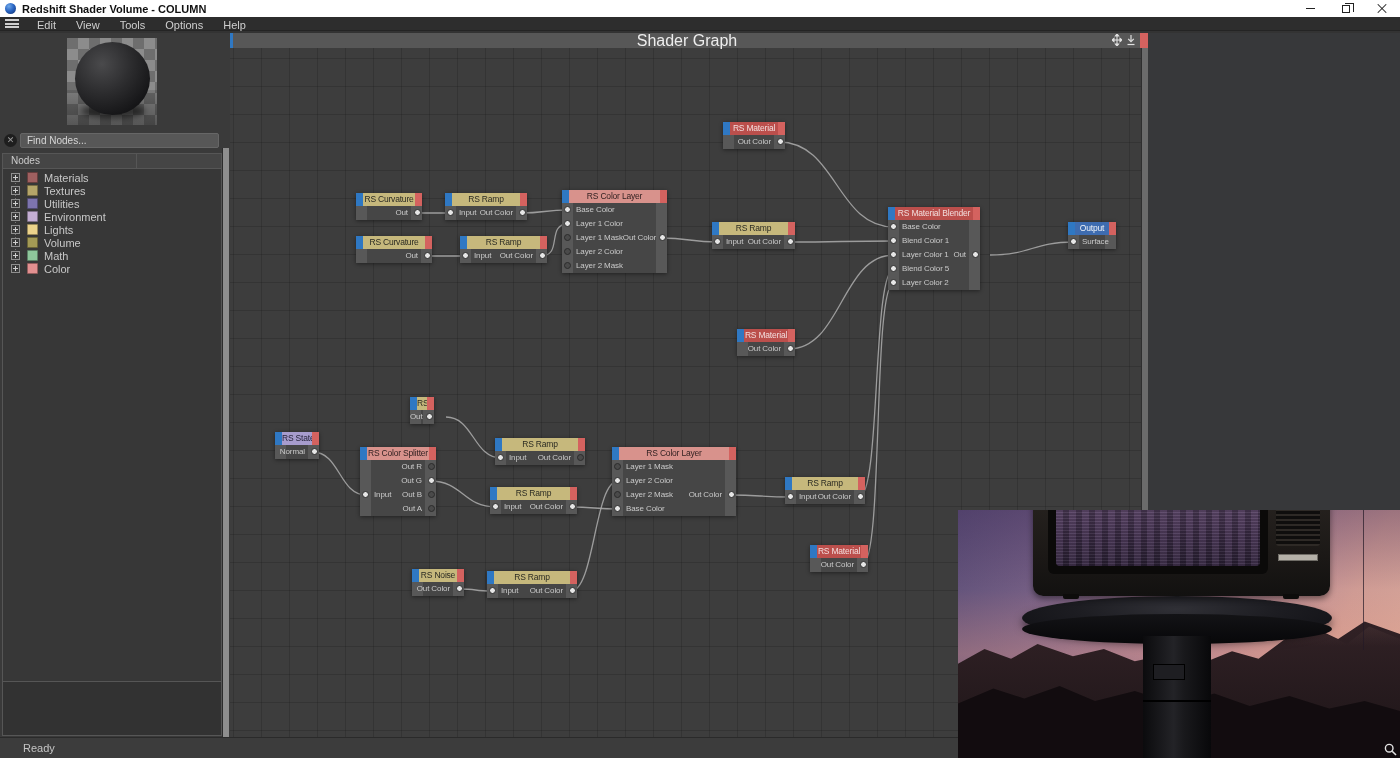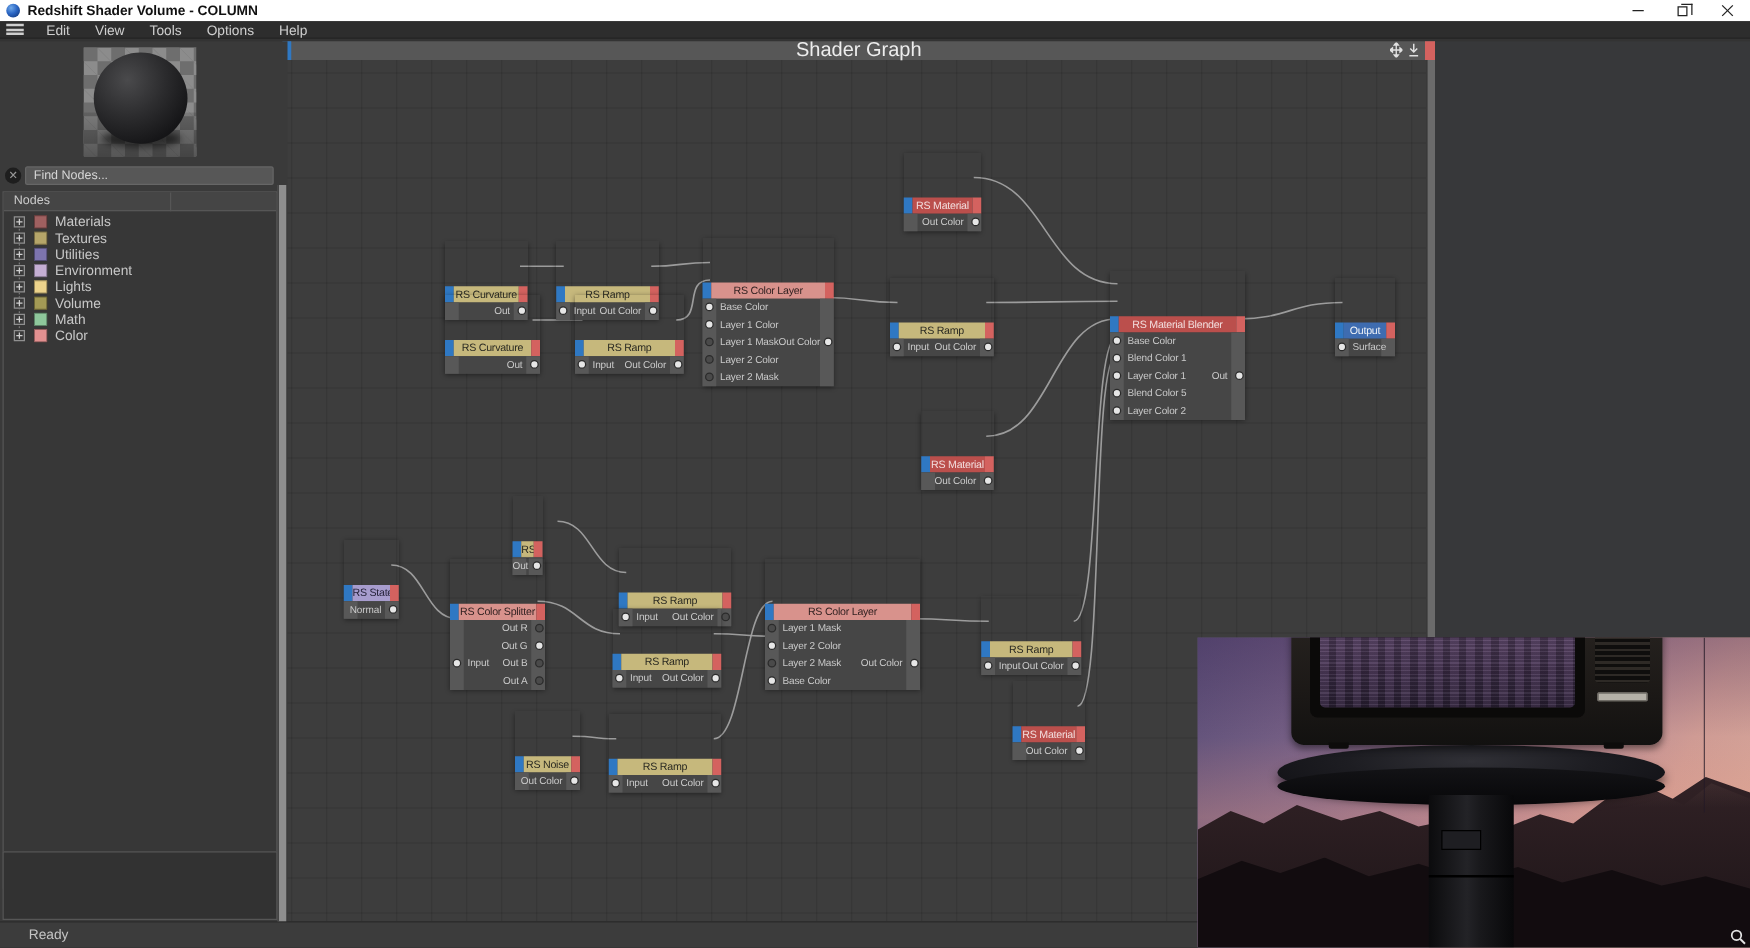--- a/index.html
+++ b/index.html
@@ -76,21 +76,21 @@
     background-color:#3d3d3d;
     background-image:linear-gradient(rgba(0,0,0,0.14) 1px, transparent 1px),
                      linear-gradient(90deg, rgba(0,0,0,0.14) 1px, transparent 1px);
     background-size:28px 28px; background-position:7px 10px; }
   .graph-world { position:absolute; left:-226px; top:-48px; width:1400px; height:758px; }
   .graph-world svg.wires { position:absolute; left:0; top:0; }
   .graph-scroll { position:absolute; left:1141px; top:48px; width:7px; height:689px; background:#6b6b6b; border-left:1px solid #2e2e2e; z-index:12; }
 
   
   .node { position:absolute; box-shadow:0 1px 4px rgba(0,0,0,0.45); font-size:8px; }
-  .node-title { height:13px; display:flex;margin-top:36px; }
+  .node-title { height:13px; display:flex; }
   .nt-capl { width:7px; flex:none; background:#2f78c3; }
   .nt-capr { width:7px; flex:none; background:#d4625f; }
   .nt-text { flex:1; text-align:center; font-size:8.5px; line-height:13px; white-space:nowrap; overflow:hidden; letter-spacing:-0.2px; }
   .node-body { position:relative; background:#464646; }
   .node-body:before, .node-body:after { content:""; position:absolute; top:0; bottom:0; width:11px; background:#585858; }
   .node-body:before { left:0; } .node-body:after { right:0; }
   .nrow { position:relative; height:14px; display:flex; align-items:center; }
   .nlab { position:relative; z-index:2; color:#cacaca; white-space:nowrap; line-height:14px; letter-spacing:-0.1px; }
   .nlab.l { margin-left:14px; } .nlab.r { margin-left:auto; margin-right:14px; }
   .port { position:absolute; z-index:3; width:7px; height:7px; border-radius:50%; border:1.5px solid #2b2b2b; top:3px; }
@@ -383,21 +383,21 @@
         </div>
         <div class="node-body">
           <div class="nrow">
             <span class="port pl filled"></span>
             <span class="nlab l">Input</span>
             <span class="nlab r">Out Color</span>
             <span class="port pr filled"></span>
           </div>
         </div>
       </div>
-      <div class="node" style="left: 888px; top: 217px; width: 108px;">
+      <div class="node" style="left: 888px; top: 207px; width: 92px;">
         <div class="node-title">
           <span class="nt-capl" style="background: rgb(47, 120, 195);"></span>
           <span class="nt-text" style="background: rgb(187, 79, 76); color: rgb(242, 221, 221);">RS Material Blender</span>
           <span class="nt-capr" style="background: rgb(212, 98, 95);"></span>
         </div>
         <div class="node-body">
           <div class="nrow">
             <span class="port pl filled"></span>
             <span class="nlab l">Base Color</span>
           </div>

